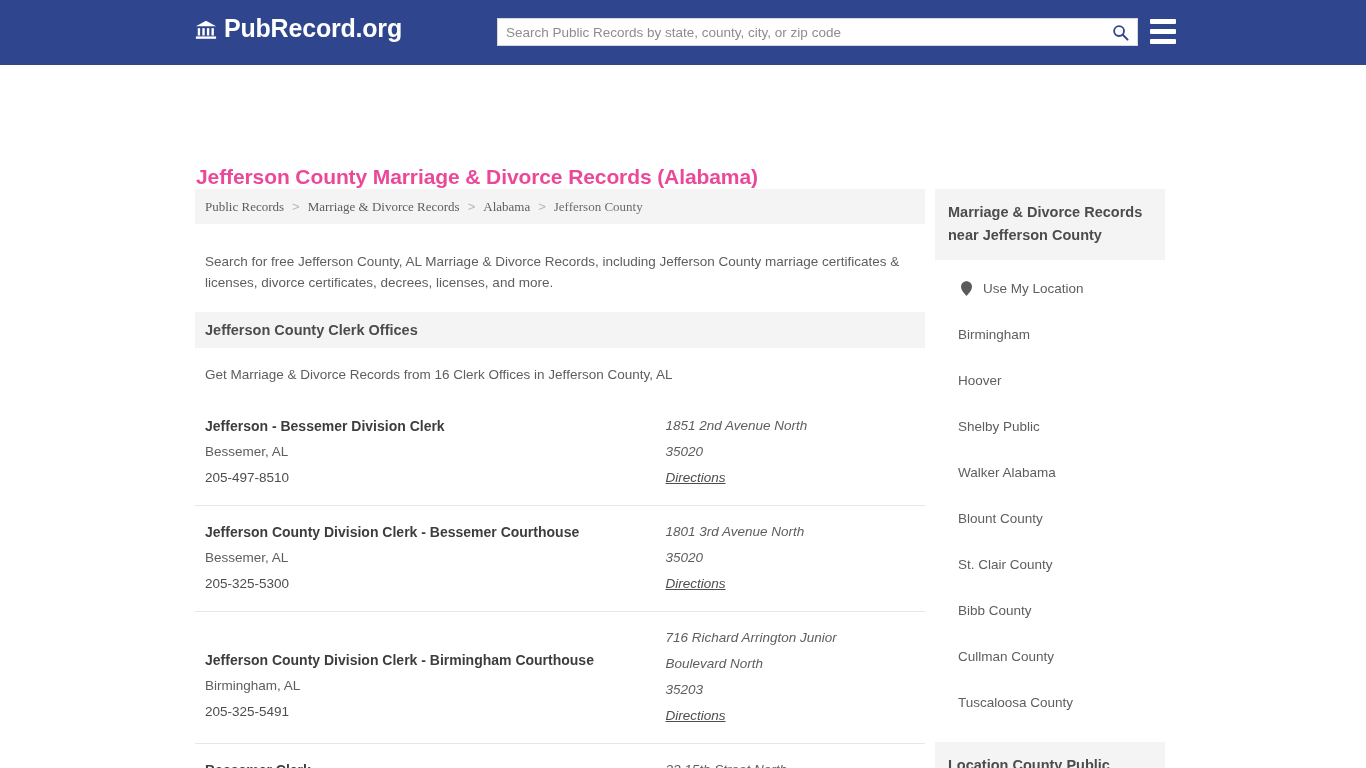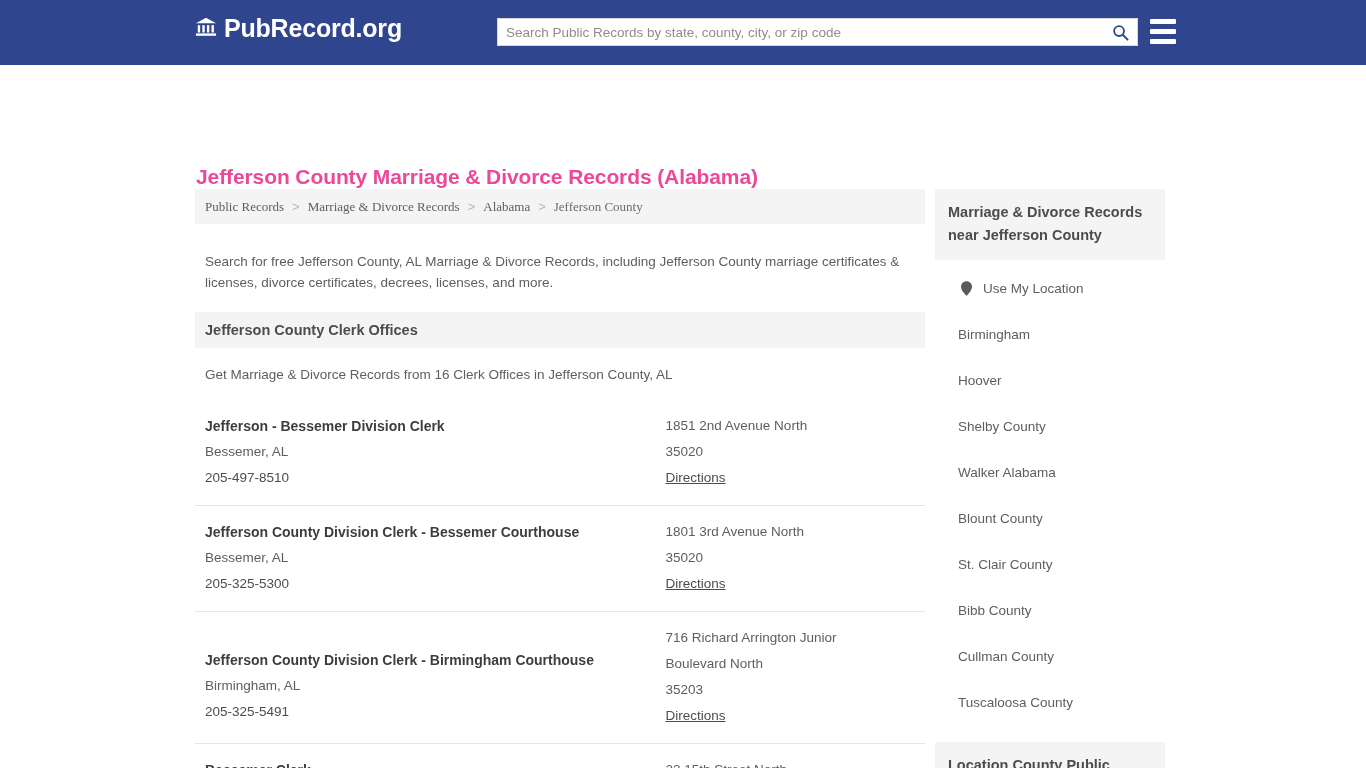--- a/index.html
+++ b/index.html
@@ -19,21 +19,21 @@
     width: 1366px;
     height: 65px;
     background: #2f468e;
     position: relative;
   }
   #brand {
     position: absolute;
     left: 195px;
     top: 16px;
     display: flex;
-    align-items: flex-start;
+    align-items: flex-end;
     gap: 7px;
     text-decoration: none;
   }
   #brand .bank-icon {
     width: 22px;
     height: 22px;
     display: block;
   }
   #brand .brand-text {
     color: #ffffff;
@@ -180,21 +180,21 @@
 
   
   #listings { margin-top: 15px; }
   .listing {
     display: flex;
     padding: 13px 10px 14px 10px;
     border-top: 1px solid #e6e6e6;
   }
   .listing:first-child { border-top: 0; justify-content: flex-end; }
   .listing .left { width: 467px; }
-  .listing .right { width: 253px; }
+  .listing .right { width: 253px; font-style: italic; }
   .listing .name {
     font-size: 14px;
     font-weight: bold;
     color: #3d3d3d;
     line-height: 26px;
     text-decoration: none;
     display: block;
   }
   .listing .city,
   .listing .phone {
@@ -363,21 +363,21 @@
             <span>Birmingham</span>
           </a>
         </li>
         <li>
           <a class="aside-link" href="#">
             <span>Hoover</span>
           </a>
         </li>
         <li>
           <a class="aside-link" href="#">
-            <span>Shelby County</span>
+            <span>Shelby Public</span>
           </a>
         </li>
         <li>
           <a class="aside-link" href="#">
             <span>Walker Alabama</span>
           </a>
         </li>
         <li>
           <a class="aside-link" href="#">
             <span>Blount County</span>

